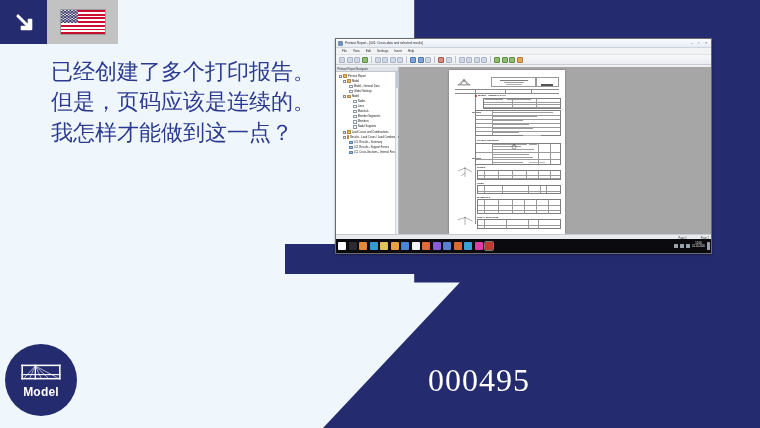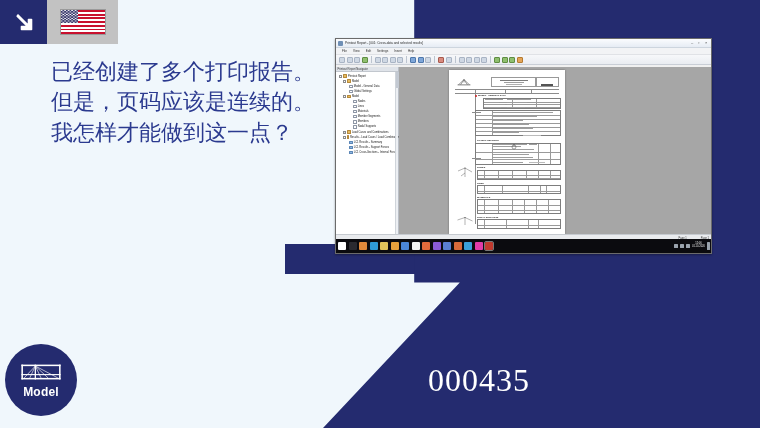--- a/index.html
+++ b/index.html
@@ -503,21 +503,21 @@
         <div class="ti"></div>
         <div class="clock">
           <div>12:06</div>
           <div>01.10.2020</div>
         </div>
         <div class="ti" style="width:3px;height:8px"></div>
       </div>
     </div>
   </div>
 
-  <div class="faq-number">000435</div>
+  <div class="faq-number">000495</div>
 
   <div class="logo">
     <svg class="logo-mark" viewBox="0 0 60 30">
       <rect x="2" y="3" width="56" height="2.2" fill="#ffffff"></rect>
       <rect x="2" y="22" width="56" height="2.2" fill="#ffffff"></rect>
       <rect x="2" y="3" width="2.2" height="21.2" fill="#ffffff"></rect>
       <rect x="55.8" y="3" width="2.2" height="21.2" fill="#ffffff"></rect>
       <rect x="21" y="3" width="1.8" height="21.2" fill="#ffffff"></rect>
       <path d="M21.9 5 L6 22 M21.9 5 L14 22 M21.9 5 L54 22 M21.9 5 L40 22 M21.9 5 L30 22" stroke="#ffffff" stroke-width="0.9" fill="none"></path>
       <rect x="2" y="16.5" width="56" height="1.6" fill="#ffffff"></rect>

